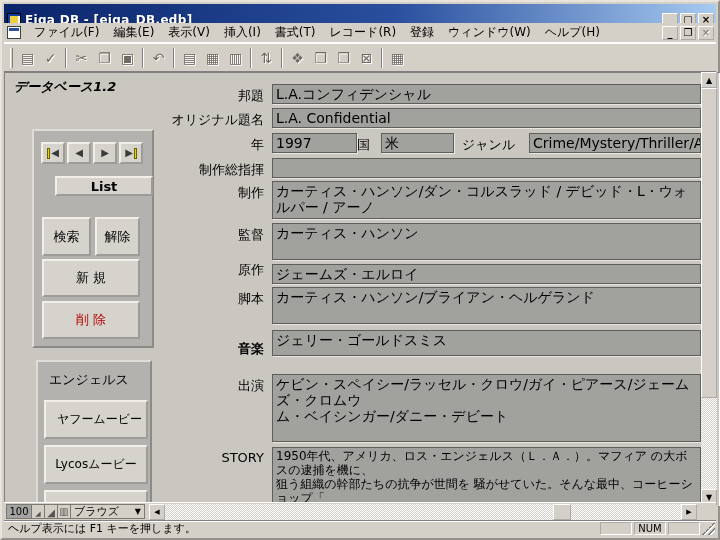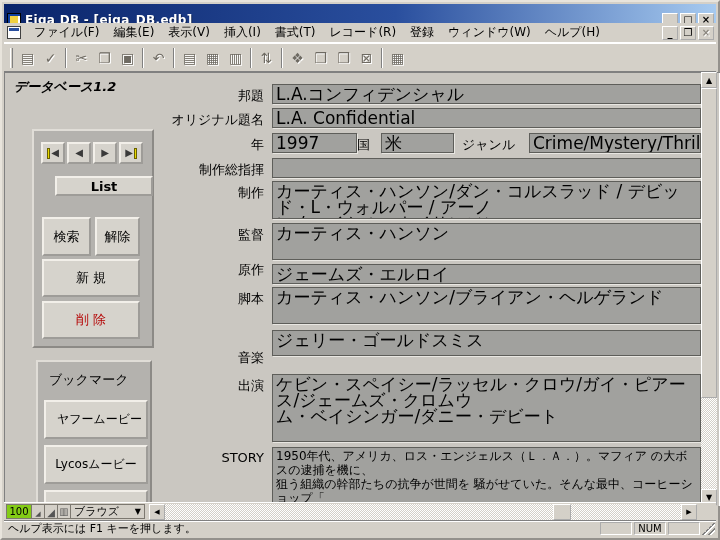--- a/index.html
+++ b/index.html
@@ -63,36 +63,36 @@
   .btn-new    { left:8px;  top:128px; width:98px; height:38px; }
   .btn-del    { left:8px;  top:170px; width:98px; height:38px; color:#b40000; }
 
   .bm-label { position:absolute; left:11px; top:9px; font-size:13px; }
   .bmbtn { left:6px; width:104px; height:39px; font-size:12px; }
   .bm1 { top:38px;padding-left:7px; } .bm2 { top:83px; } .bm3 { top:128px; }
 
   
   .flabel { position:absolute; left:140px; width:120px; text-align:right; font-size:13px; white-space:nowrap; }
   .fld { position:absolute; background:#a1a19e; border:1px solid #5e5e5a;
-    box-shadow:1px 1px 0 #e9e7e2; padding:1px 3px; font-size:17px; line-height:16px;
+    box-shadow:1px 1px 0 #e9e7e2; padding:1px 3px; font-size:14px; line-height:16px;
     overflow:hidden; white-space:pre-wrap; cursor:text; }
   .lbl-inline { position:absolute; font-size:13px; }
 
   
   .vscroll { position:absolute; right:3px; top:0; width:16px; height:433px;
     background:repeating-conic-gradient(#fff 0% 25%, #d4d0c8 0% 50%) 0 0 / 2px 2px; }
   .sbtn { position:absolute; width:16px; height:16px; background:#d4d0c8; border:1px outset #fff;
     font-size:8px; color:#000; display:flex; align-items:center; justify-content:center; cursor:default; }
   .v-up { top:0; } .v-down { bottom:0; }
   .v-thumb { position:absolute; top:16px; height:310px; width:16px; background:#d4d0c8; border:1px outset #fff; }
 
   
   .browsebar { position:absolute; left:2px; bottom:18px; right:2px; height:18px; background:#d4d0c8;
     border-top:1px solid #fff; display:flex; align-items:center; }
-  .zoom100 { width:26px; height:15px; border:1px solid #7c7870; background:#84cc16; font-size:10px;
+  .zoom100 { width:26px; height:15px; border:1px solid #7c7870; background:#a3a3a3; font-size:10px;
     text-align:center; line-height:13px; margin-left:2px; cursor:default; }
   .zico { width:13px; height:15px; border:1px solid #7c7870; border-left:none; color:#555;
     display:flex; align-items:flex-end; justify-content:center; cursor:default; }
   .zico.small { font-size:7px; } .zico.big { font-size:10px; } .zico.layout { font-size:10px; align-items:center; }
   .modebox { width:74px; height:15px; border:1px solid #7c7870; border-left:none; display:flex;
     align-items:center; font-size:11px; padding:0 3px; gap:6px; cursor:default; }
   .modebox .ddarrow { margin-left:auto; font-size:8px; }
   .hscroll { position:relative; margin-left:4px; width:548px; height:16px;
     background:repeating-conic-gradient(#fff 0% 25%, #d4d0c8 0% 50%) 0 0 / 2px 2px; }
   .h-left { left:0; top:0; } .h-right { right:0; top:0; }
@@ -189,35 +189,35 @@
         </div>
       </div>
       <div class="pbtn btn-list">List</div>
       <div class="pbtn btn-search">検索</div>
       <div class="pbtn btn-clear">解除</div>
       <div class="pbtn btn-new">新 規</div>
       <div class="pbtn btn-del">削 除</div>
     </div>
 
     <div class="panel bm-panel">
-      <div class="bm-label">ブックマーク</div>
+      <div class="bm-label">エンジェルス</div>
       <div class="pbtn bmbtn bm1">ヤフームービー</div>
       <div class="pbtn bmbtn bm2">Lycosムービー</div>
       <div class="pbtn bmbtn bm3">シネスケープ</div>
     </div>
 
     <div class="flabel" style="top:15px;">邦題</div>
     <div class="flabel" style="top:39px;">オリジナル題名</div>
     <div class="flabel" style="top:64px;">年</div>
     <div class="flabel" style="top:89px;">制作総指揮</div>
     <div class="flabel" style="top:112px;">制作</div>
     <div class="flabel" style="top:154px;">監督</div>
     <div class="flabel" style="top:189px;">原作</div>
     <div class="flabel" style="top:218px;">脚本</div>
-    <div class="flabel" style="top:277px;">音楽</div>
+    <div class="flabel" style="top:268px;font-weight:bold;">音楽</div>
     <div class="flabel" style="top:305px;">出演</div>
     <div class="flabel" style="top:378px;">STORY</div>
     <div class="lbl-inline" style="left:353px; top:64px;">国</div>
     <div class="lbl-inline" style="left:458px; top:64px;">ジャンル</div>
 
     <div class="fld" style="left:268px; top:12px;  width:429px; height:20px;">L.A.コンフィデンシャル</div>
     <div class="fld" style="left:268px; top:36px;  width:429px; height:20px;">L.A. Confidential</div>
     <div class="fld" style="left:268px; top:61px;  width:85px;  height:20px;">1997</div>
     <div class="fld" style="left:377px; top:61px;  width:73px;  height:20px;">米</div>
     <div class="fld" style="left:525px; top:61px;  width:172px; height:20px;">Crime/Mystery/Thriller/Acti</div>

